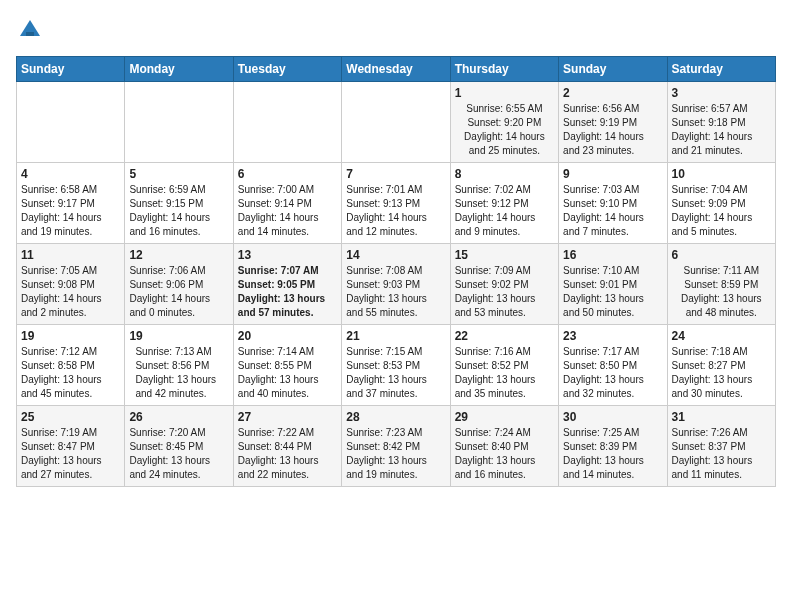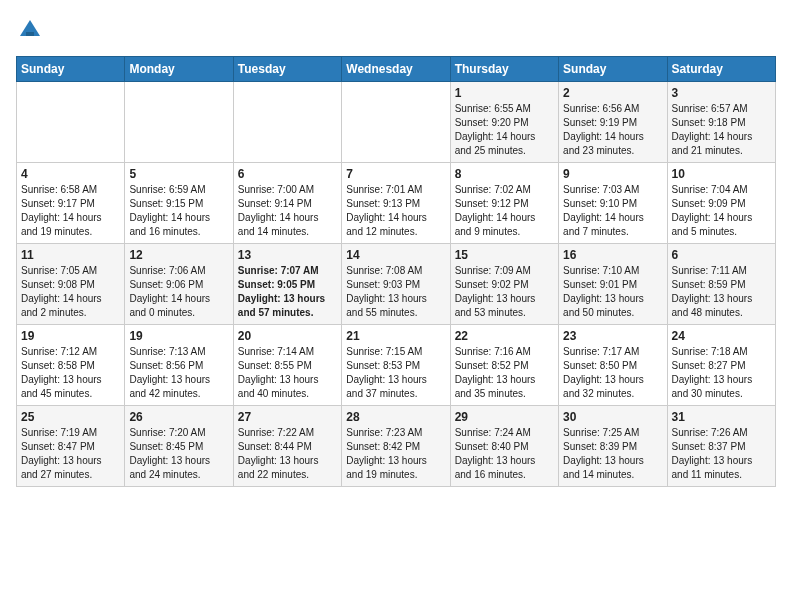--- a/index.html
+++ b/index.html
@@ -127,21 +127,21 @@
       </tr>
   </thead>
   <tbody id="calendar-body">
   <tr>
         <td class="empty-cell"></td>
         <td class="empty-cell"></td>
         <td class="empty-cell"></td>
         <td class="empty-cell"></td>
         <td>
           <span class="day-number">1</span>
-          <div class="day-info" style="white-space: pre-line;">Sunrise: 6:55 AM
+          <div class="day-info" style="white-space: pre-line; text-align: center;">Sunrise: 6:55 AM
 Sunset: 9:20 PM
 Daylight: 14 hours
 and 25 minutes.</div>
         </td>
         <td>
           <span class="day-number">2</span>
           <div class="day-info" style="white-space: pre-line;">Sunrise: 6:56 AM
 Sunset: 9:19 PM
 Daylight: 14 hours
 and 23 minutes.</div>
@@ -243,37 +243,37 @@
         </td>
         <td>
           <span class="day-number">16</span>
           <div class="day-info" style="white-space: pre-line;">Sunrise: 7:10 AM
 Sunset: 9:01 PM
 Daylight: 13 hours
 and 50 minutes.</div>
         </td>
         <td>
           <span class="day-number">6</span>
-          <div class="day-info" style="white-space: pre-line;">Sunrise: 7:11 AM
+          <div class="day-info" style="white-space: pre-line; text-align: center;">Sunrise: 7:11 AM
 Sunset: 8:59 PM
 Daylight: 13 hours
 and 48 minutes.</div>
         </td>
       </tr>
       <tr>
         <td>
           <span class="day-number">19</span>
           <div class="day-info" style="white-space: pre-line;">Sunrise: 7:12 AM
 Sunset: 8:58 PM
 Daylight: 13 hours
 and 45 minutes.</div>
         </td>
         <td>
           <span class="day-number">19</span>
-          <div class="day-info" style="white-space: pre-line;">Sunrise: 7:13 AM
+          <div class="day-info" style="white-space: pre-line; margin-left: 6px;">Sunrise: 7:13 AM
 Sunset: 8:56 PM
 Daylight: 13 hours
 and 42 minutes.</div>
         </td>
         <td>
           <span class="day-number">20</span>
           <div class="day-info" style="white-space: pre-line;">Sunrise: 7:14 AM
 Sunset: 8:55 PM
 Daylight: 13 hours
 and 40 minutes.</div>

